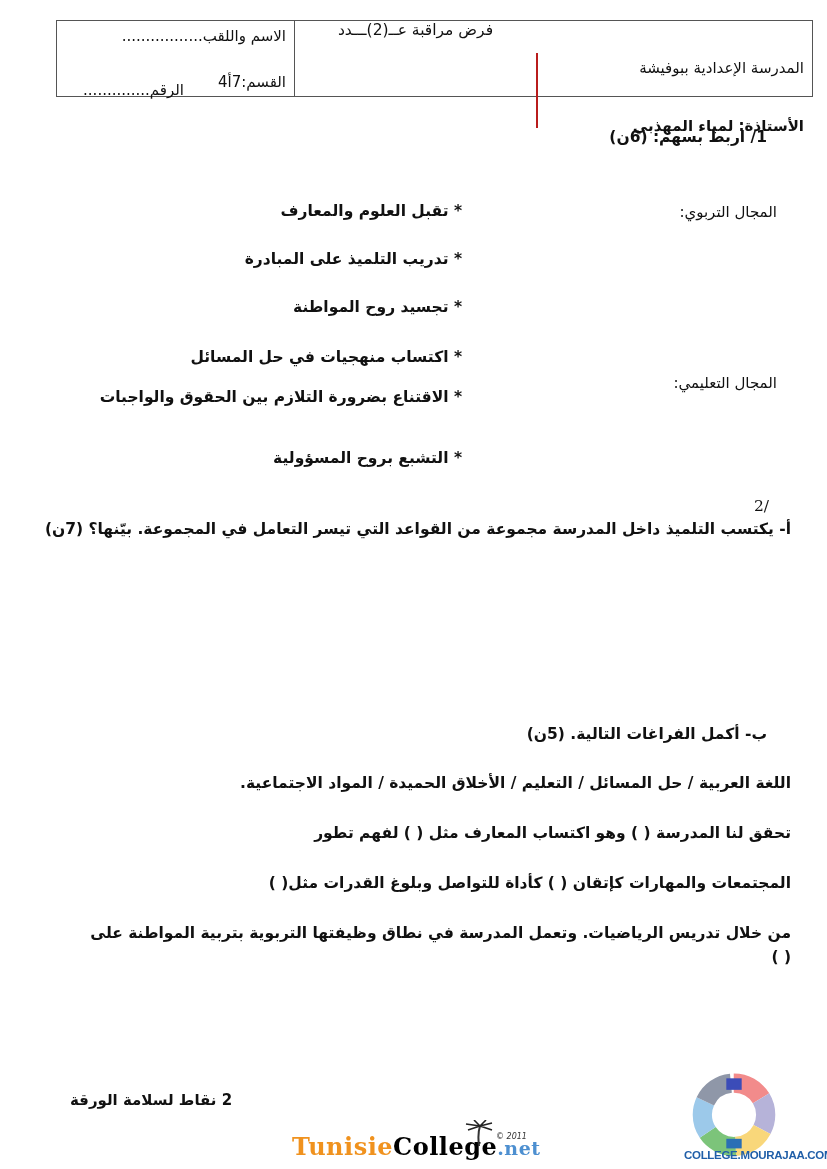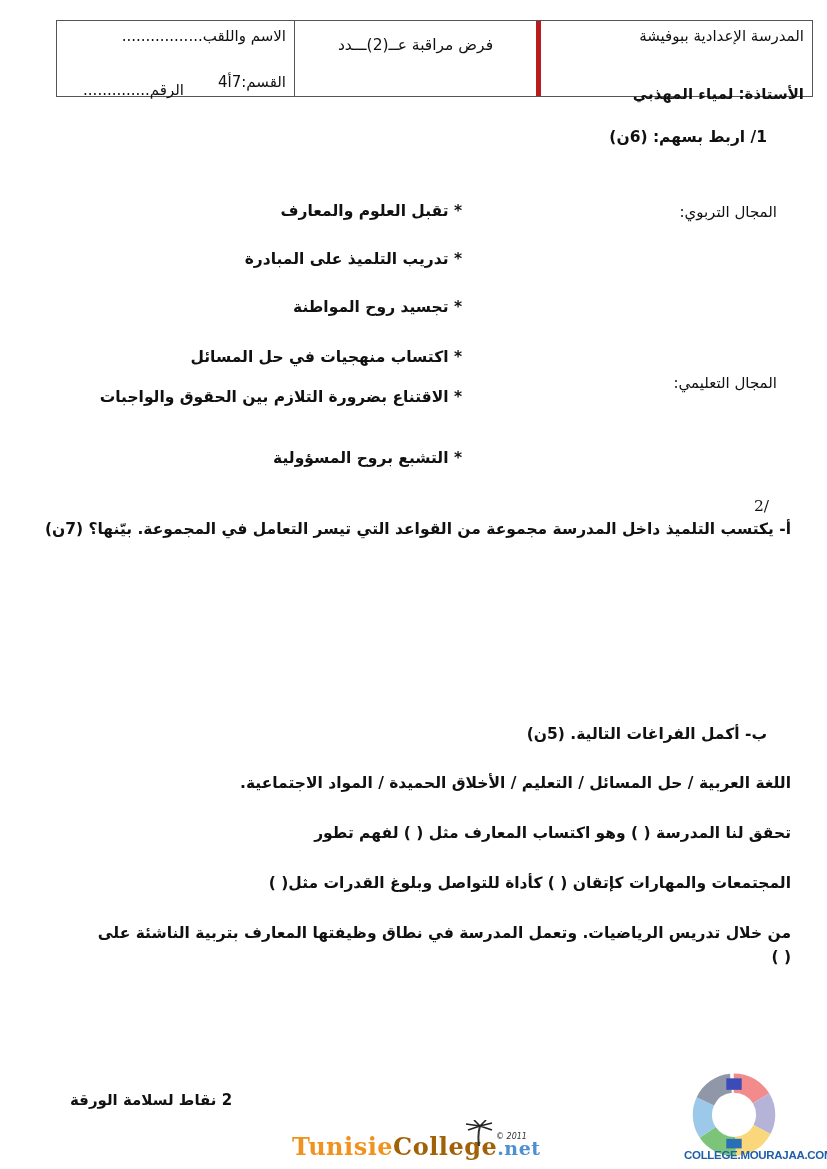--- a/index.html
+++ b/index.html
@@ -9,56 +9,56 @@
     }
     .abs { position: absolute; }
     .rtl { direction: rtl; text-align: right; }
 
     
     .hdr {
       position: absolute; left: 56px; top: 20px; width: 757px; height: 77px;
       border: 1px solid #555; display: flex; flex-direction: row-reverse; box-sizing: border-box;
     }
     .hdr .cell { position: relative; box-sizing: border-box; height: 100%; direction: rtl; }
-    .hdr .c-school { width: 276px; border-left: 5px solid #b91c1c; }
+    .hdr .c-school { width: 276px; border-left: 2px solid #b91c1c; margin-top: 32px; }
     .hdr .c-exam { width: 242px; border-left: 1px solid #555; text-align: center; }
     .hdr .c-student { flex: 1; }
     .hdr .line { position: absolute; right: 8px; font-size: 15px; white-space: nowrap; }
     .hdr .c-exam .line { right: 0; left: 0; text-align: center; font-size: 15.5px; }
 
     .q-title { font-size: 15.5px; font-weight: bold; white-space: nowrap; }
     .label { font-size: 15px; white-space: nowrap; }
     .item { font-size: 15.5px; font-weight: bold; white-space: nowrap; }
     .para { font-size: 15.5px; font-weight: bold; white-space: nowrap; }
 
     .footer-note { font-size: 15px; font-weight: bold; white-space: nowrap; }
 
     .brand {
       font-family: "DejaVu Serif", "Liberation Serif", serif; font-weight: bold; font-size: 24px; letter-spacing: 0.5px;
     }
     .brand .b1 { color: #f0921e; }
-    .brand .b2 { color: #a16207; }
+    .brand .b2 { color: #000000; }
     .brand .b3 { color: #4d8fd0; font-size: 19px; }
     .brand-year { font-size: 8px; font-style: italic; color: #333; }
 
     .logo-ring { width: 96px; height: 96px; }
     .logo-text {
       font-family: "Liberation Sans", sans-serif; font-weight: bold; font-size: 11.5px; color: #1f5ea8; letter-spacing: -0.3px;
     }
   </style>
 </head>
 <body>
 
 <div class="hdr">
   <div class="cell c-school">
     <div class="line" style="top:6px;">المدرسة الإعدادية ببوفيشة</div>
     <div class="line" style="top:64px;font-weight:bold;">الأستاذة: لمياء المهذبي</div>
   </div>
   <div class="cell c-exam">
-    <div class="line" style="top:15px;">فرض مراقبة عــ(2)ـــدد</div>
+    <div class="line" style="top:0;">فرض مراقبة عــ(2)ـــدد</div>
   </div>
   <div class="cell c-student">
     <div class="line" style="top:6px;">الاسم واللقب.................</div>
     <div class="line" style="top:52px;">القسم:7أ4</div>
     <div class="line" style="top:60px; right:110px;text-align:center;">الرقم..............</div>
   </div>
 </div>
 
 <div class="abs rtl q-title" style="right:60px; top:128px;">1/ اربط بسهم: (6ن)</div>
 
@@ -73,21 +73,21 @@
 <div class="abs rtl item" style="right:365px; top:449px;">* التشبع بروح المسؤولية</div>
 
 <div class="abs rtl q-title" style="right:58px; top:497px; font-weight:normal; font-family:'DejaVu Serif', serif;">/2</div>
 <div class="abs rtl para" style="right:36px; top:520px;margin-left:39px;">أ- يكتسب التلميذ داخل المدرسة مجموعة من القواعد التي تيسر التعامل في المجموعة. بيّنها؟ (7ن)</div>
 
 <div class="abs rtl para" style="right:60px; top:725px;">ب- أكمل الفراغات التالية. (5ن)</div>
 <div class="abs rtl para" style="right:36px; top:774px;">اللغة العربية / حل المسائل / التعليم / الأخلاق الحميدة / المواد الاجتماعية.</div>
 
 <div class="abs rtl para" style="right:36px; top:824px;">تحقق لنا المدرسة (                     ) وهو اكتساب المعارف مثل (                      ) لفهم تطور</div>
 <div class="abs rtl para" style="right:36px; top:874px;">المجتمعات والمهارات كإتقان (                     ) كأداة للتواصل وبلوغ القدرات مثل(                    )</div>
-<div class="abs rtl para" style="right:36px; top:924px;">من خلال تدريس الرياضيات. وتعمل المدرسة في نطاق وظيفتها المعارف بتربية الناشئة على</div>
+<div class="abs rtl para" style="right:36px; top:924px;">من خلال تدريس الرياضيات. وتعمل المدرسة في نطاق وظيفتها التربوية بتربية المواطنة على</div>
 <div class="abs rtl para" style="right:36px; top:948px;">(                    )</div>
 
 <div class="abs rtl footer-note" style="left:70px; top:1091px;">2 نقاط لسلامة الورقة</div>
 
 <div class="abs brand" style="left:292px; top:1132px;">
   <span class="b1">Tunisie</span><span class="b2">College</span><span class="b3">.net</span>
 </div>
 <div class="abs" style="left:462px; top:1120px;">
   <svg width="34" height="26" viewBox="0 0 34 26">
     <path d="M17 26 C16 18 16 12 18 6" stroke="#333" stroke-width="2" fill="none"></path>

